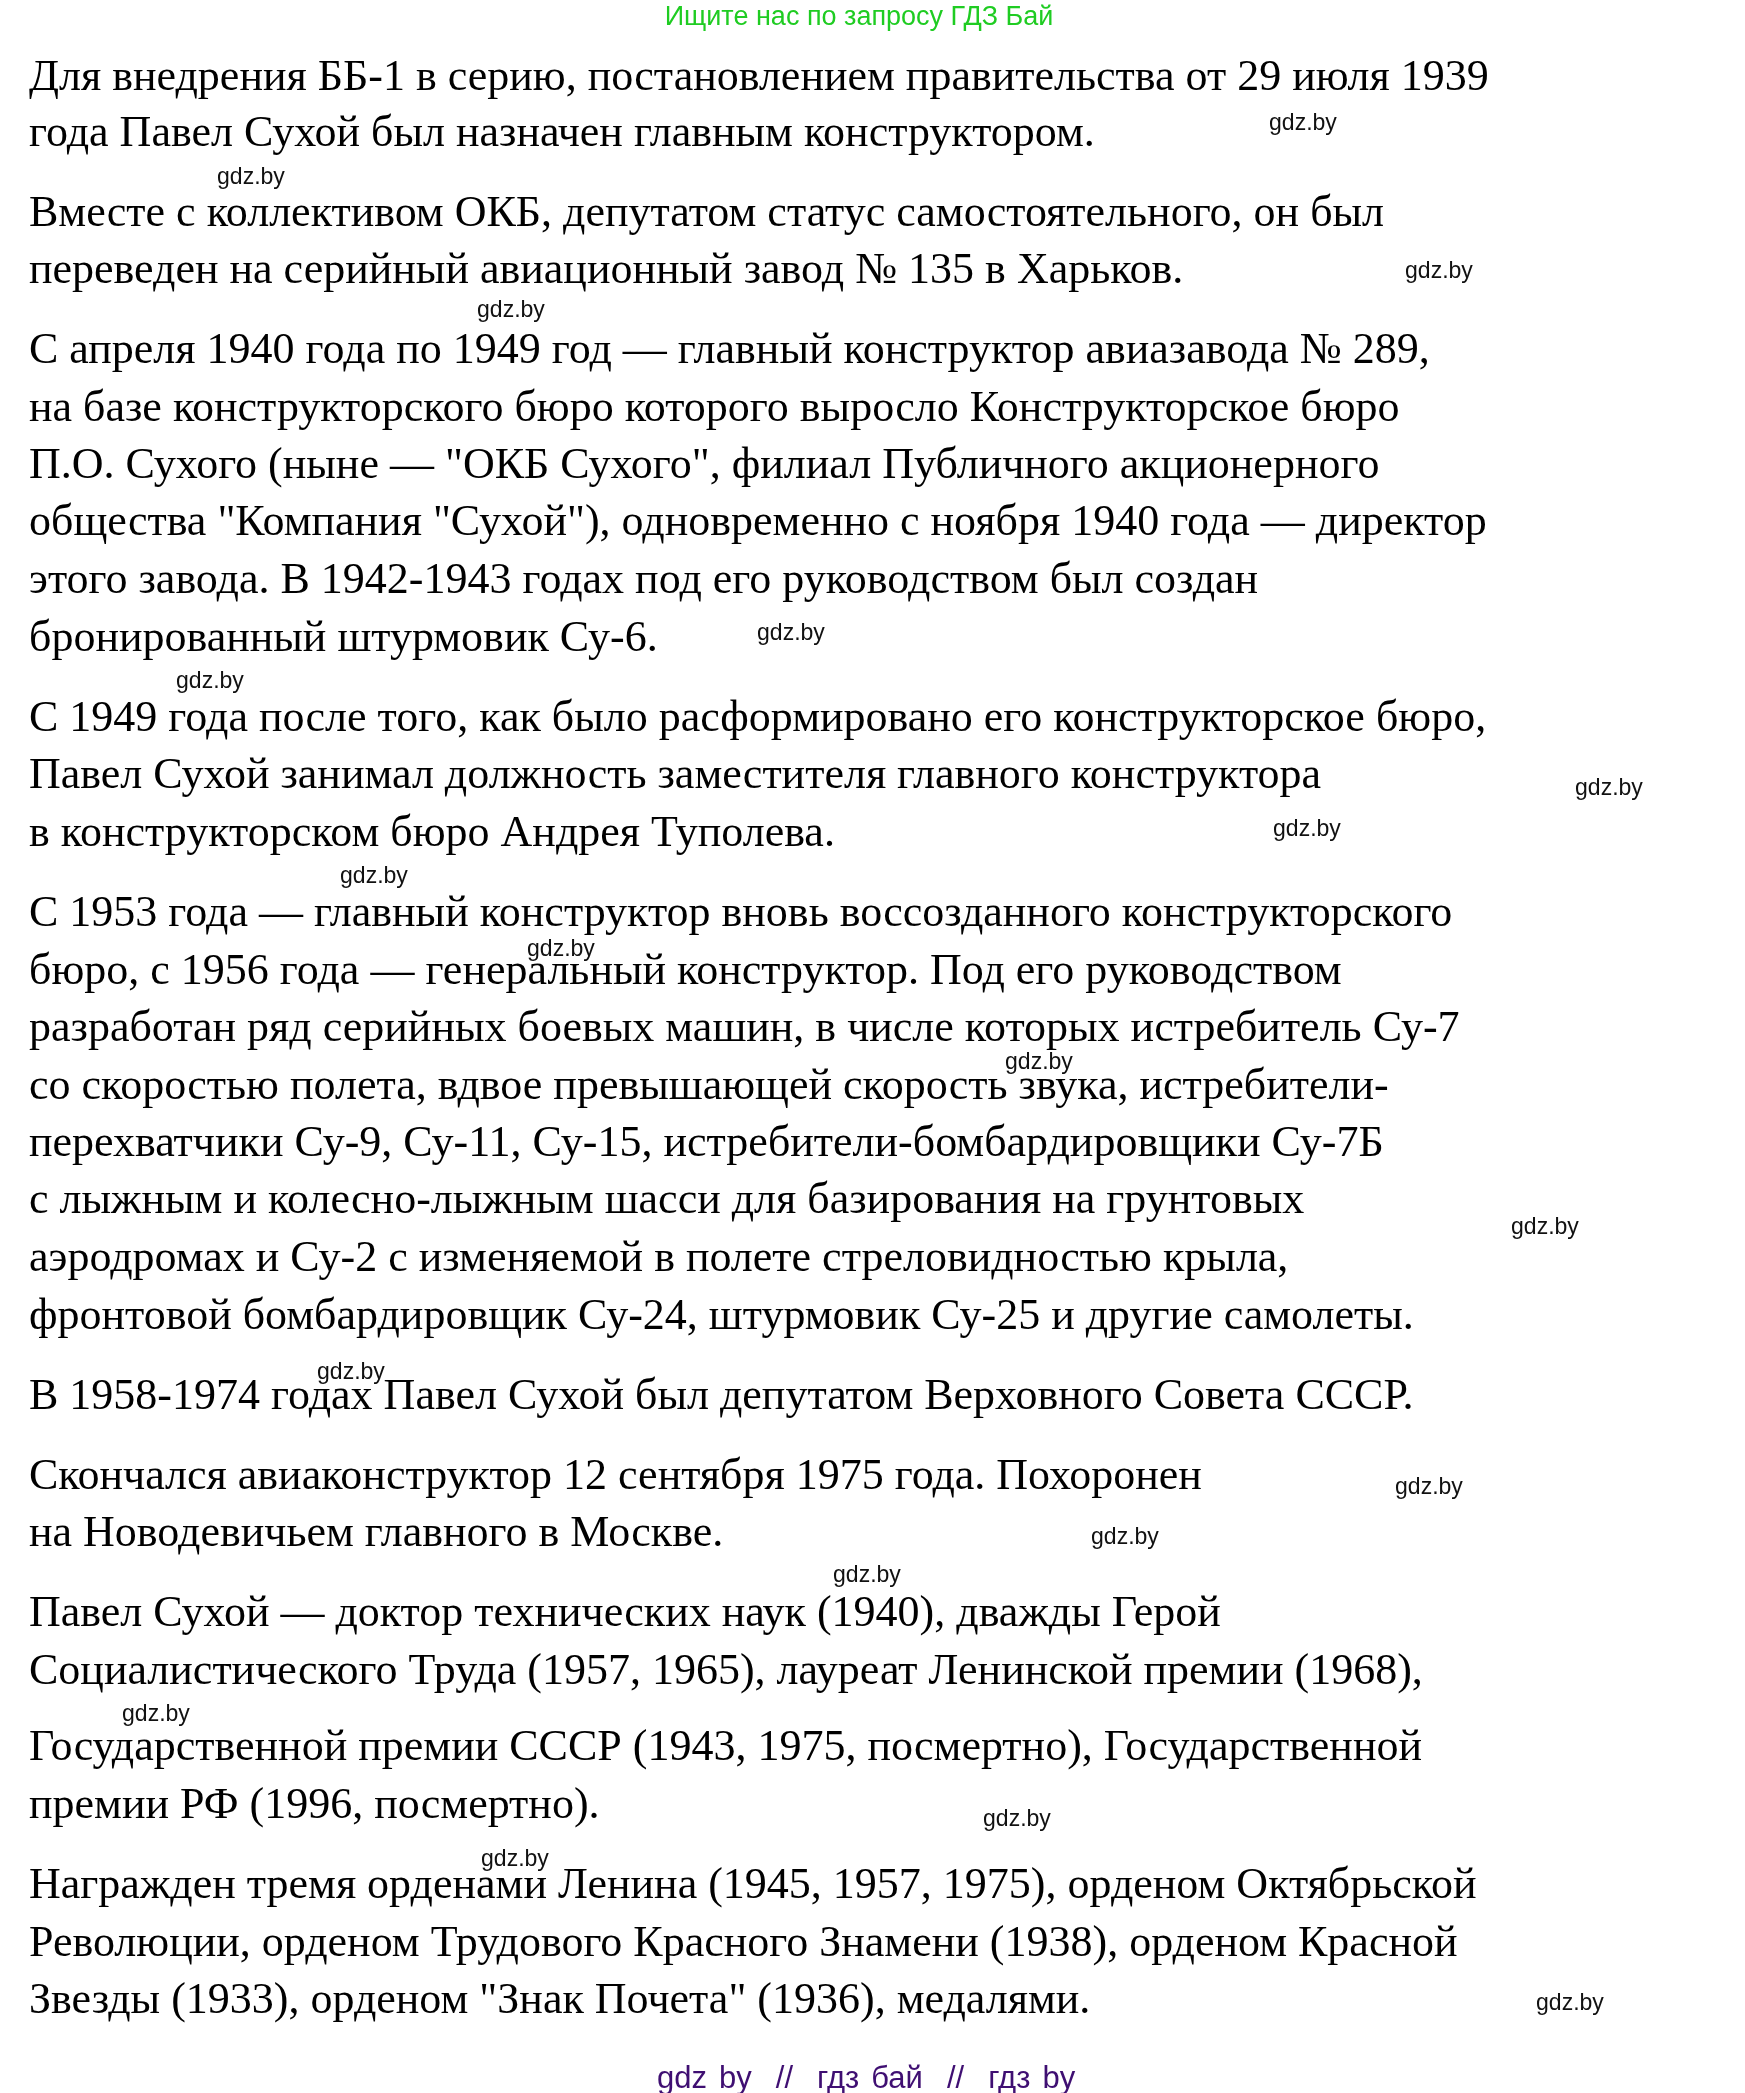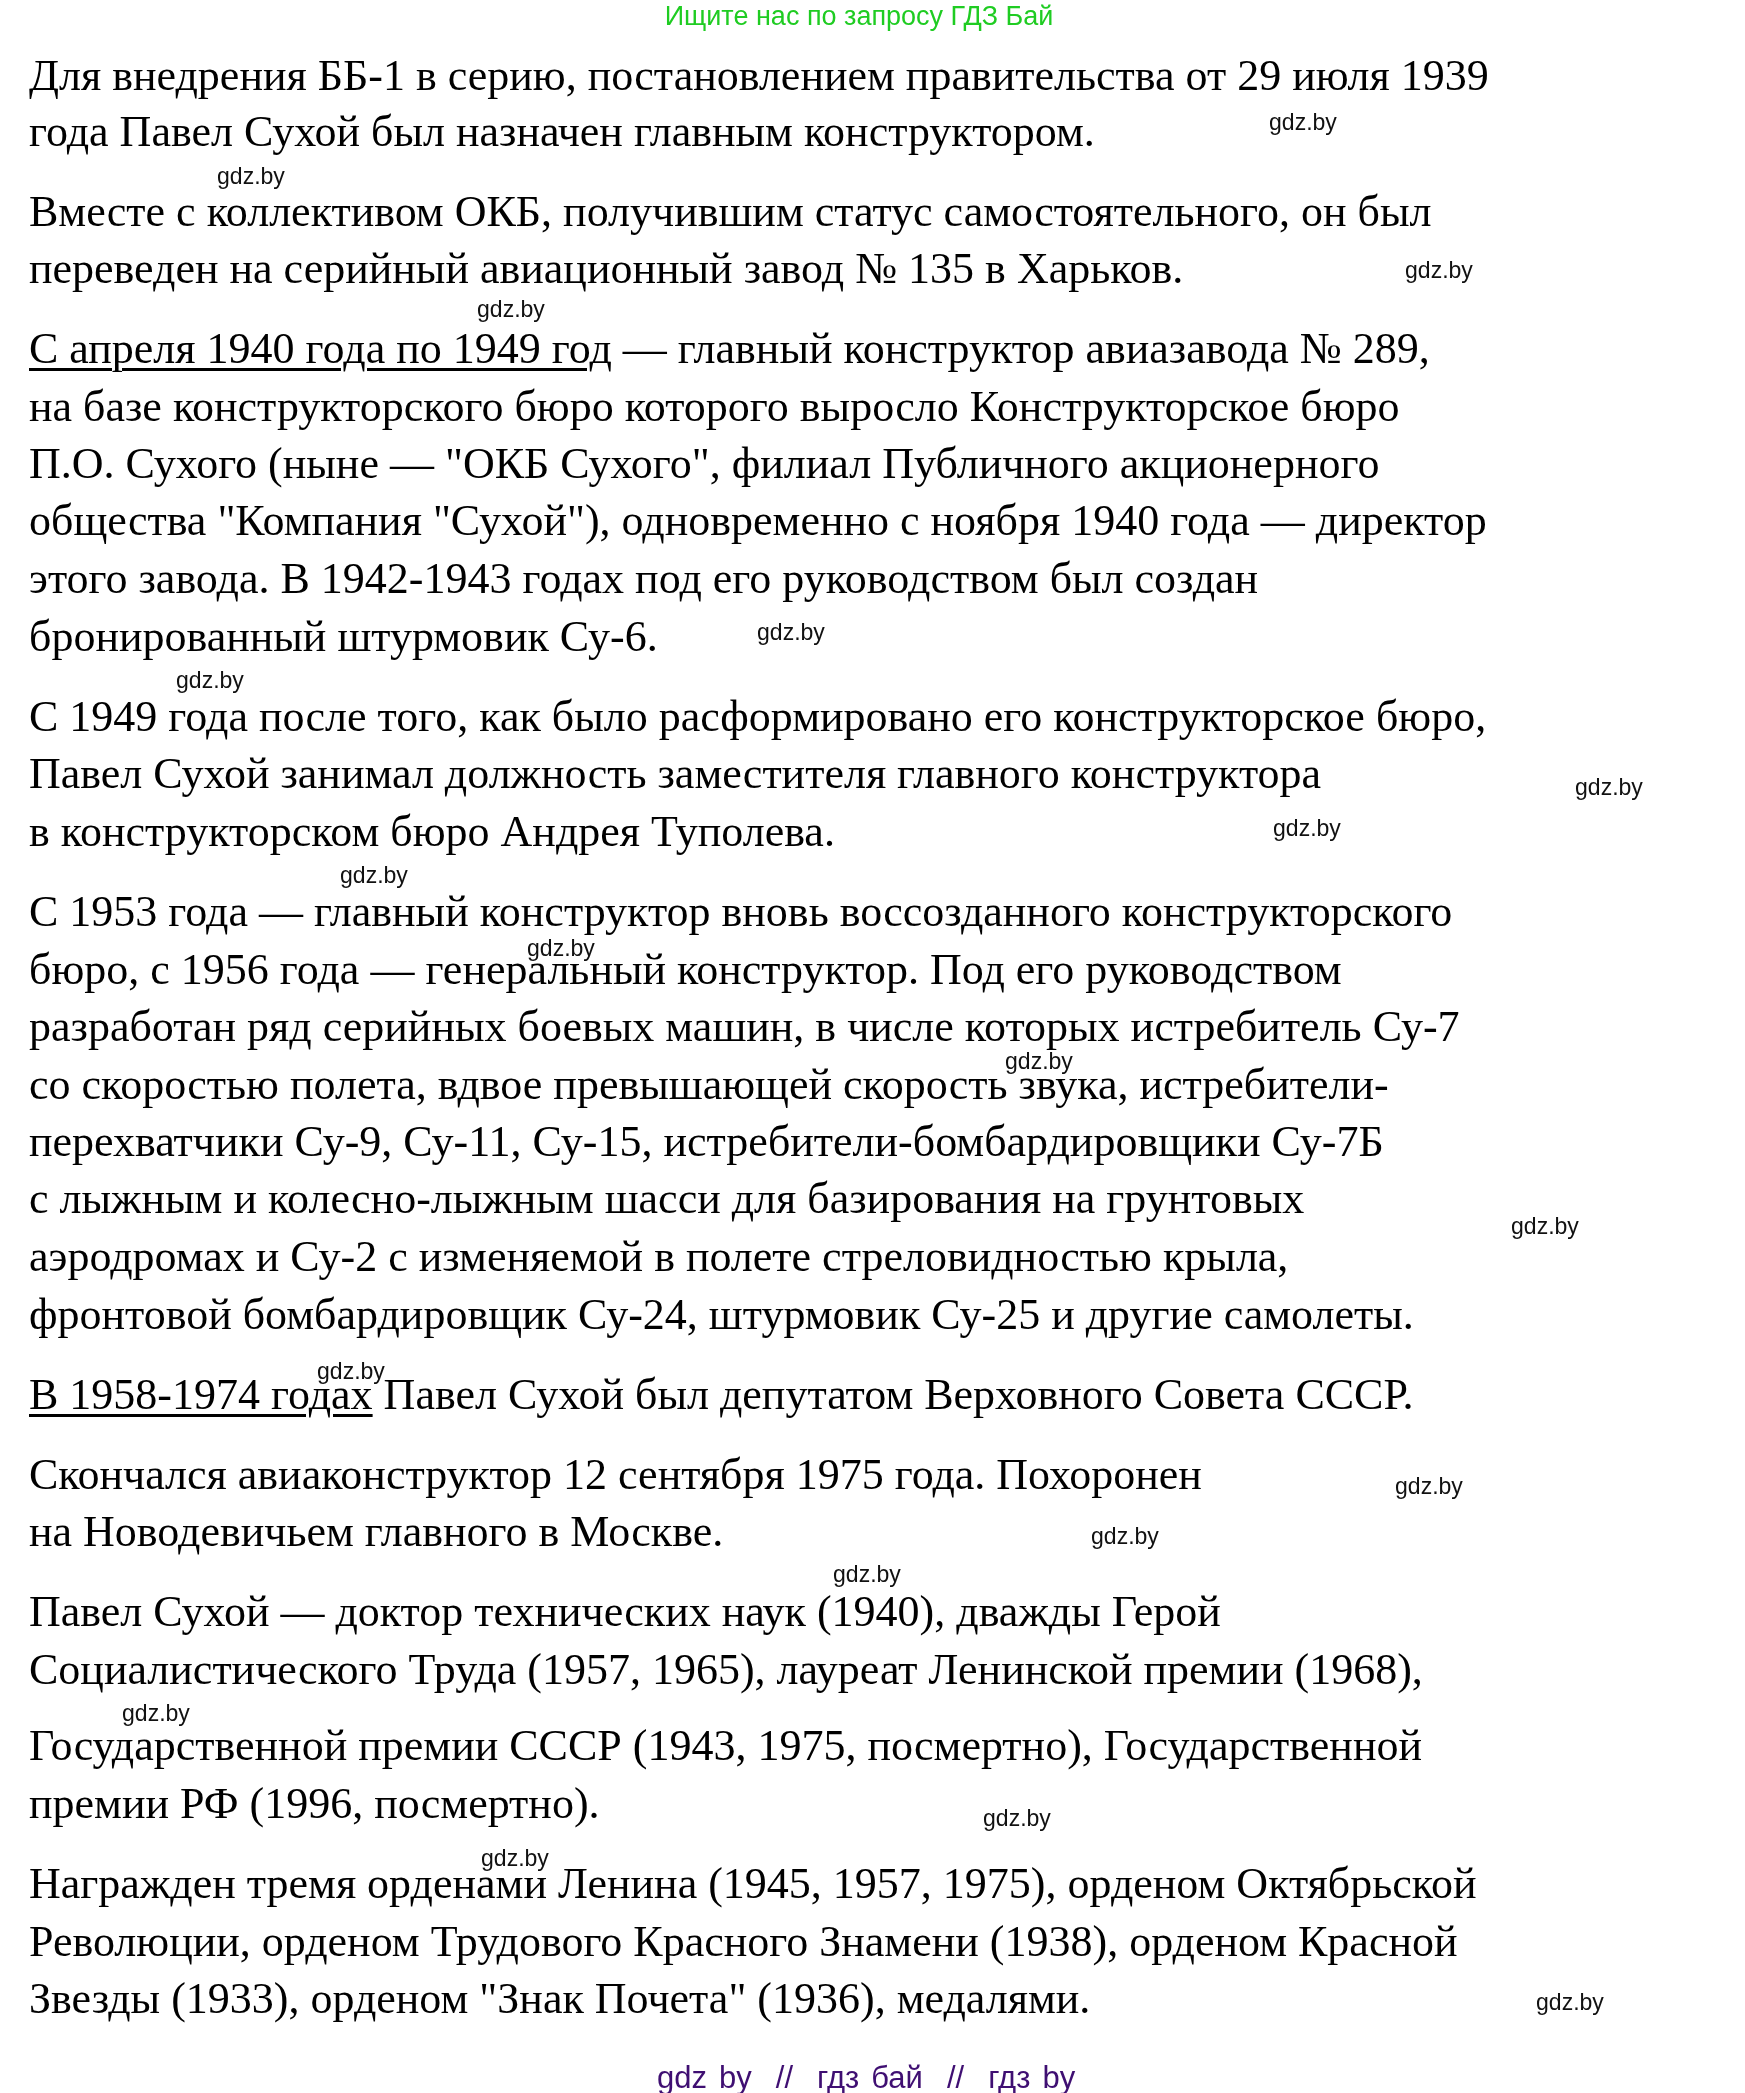--- a/index.html
+++ b/index.html
@@ -8,21 +8,21 @@
     position: absolute; left: 0; width: 1746px; top: 0px; text-align: center;
     font-family: "Liberation Sans", sans-serif; font-size: 27px; line-height: 33px;
     padding-left: 5px;
   }
   .header span { position: relative; left: -19px; }
   .line {
     position: absolute; left: 29px; white-space: nowrap;
     font-family: "Liberation Serif", serif; font-size: 44px; line-height: 48px;
     color: #000000;
   }
-  .line .u { text-decoration: underline; text-decoration-thickness: 2.6px; text-underline-offset: 5.2px; }
+  .line .u { text-decoration-thickness: 2.6px; text-underline-offset: 5.2px; }
   .wm {
     position: absolute; white-space: nowrap;
     font-family: "Liberation Sans", sans-serif; font-size: 24px; line-height: 24px;
     color: #111111; transform: scaleX(0.96); transform-origin: left center;
   }
   .footer {
     position: absolute; left: 0; width: 1746px; top: 2060px; text-align: center;
     font-family: "Liberation Sans", sans-serif; font-size: 31px; line-height: 36px;
     word-spacing: 3.4px;
   }
@@ -34,21 +34,21 @@
 <div class="header">
   <span style="color:#1fcc22">Ищите нас по запросу ГДЗ Бай</span>
 </div>
 
 <div>
   <div class="line" style="top:52px">Для внедрения ББ-1 в серию, постановлением правительства от 29 июля 1939</div>
   <div class="line" style="top:108px">года Павел Сухой был назначен главным конструктором.</div>
 </div>
 
 <div>
-  <div class="line" style="top:188px">Вместе с коллективом ОКБ, получившим статус самостоятельного, он был</div>
+  <div class="line" style="top:188px">Вместе с коллективом ОКБ, депутатом статус самостоятельного, он был</div>
   <div class="line" style="top:245px">переведен на серийный авиационный завод № 135 в Харьков.</div>
 </div>
 
 <div>
   <div class="line" style="top:325px"><span class="u">С апреля 1940 года по 1949 год</span><span> — главный конструктор авиазавода № 289,</span></div>
   <div class="line" style="top:383px">на базе конструкторского бюро которого выросло Конструкторское бюро</div>
   <div class="line" style="top:440px">П.О. Сухого (ныне — "ОКБ Сухого", филиал Публичного акционерного</div>
   <div class="line" style="top:497px">общества "Компания "Сухой"), одновременно с ноября 1940 года — директор</div>
   <div class="line" style="top:555px">этого завода. В 1942-1943 годах под его руководством был создан</div>
   <div class="line" style="top:613px">бронированный штурмовик Су-6.</div>

